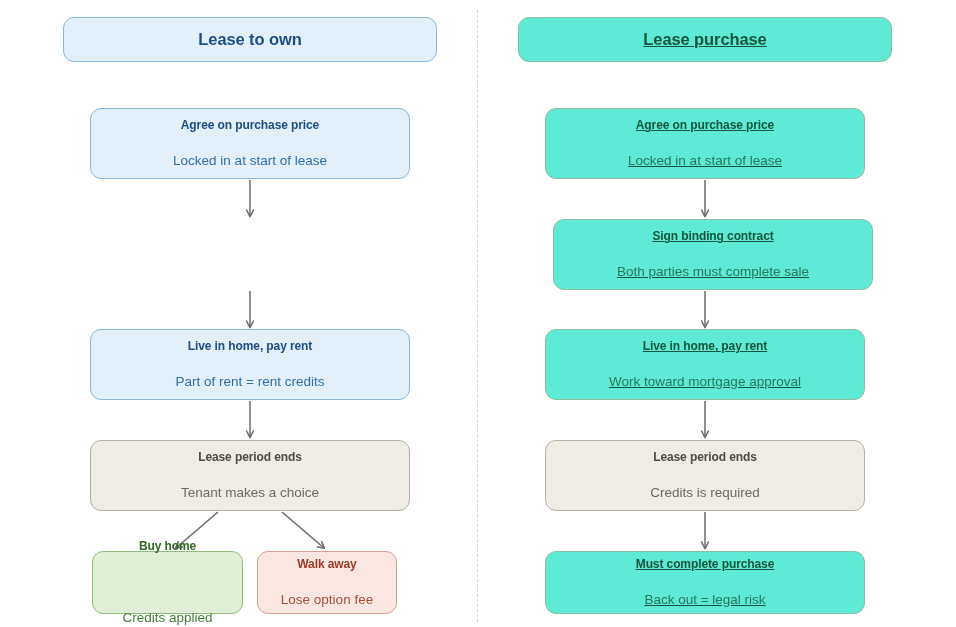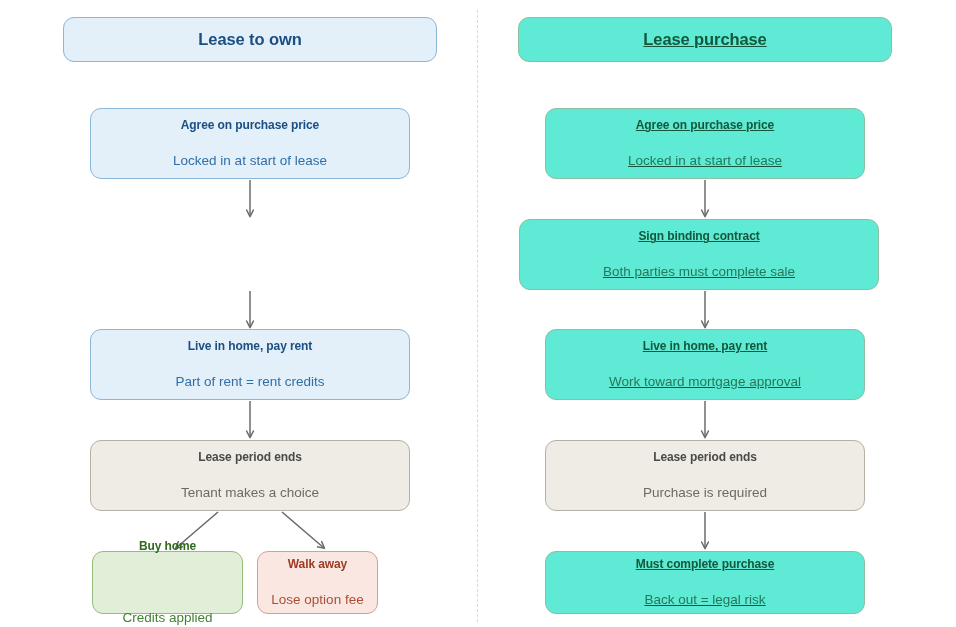--- a/index.html
+++ b/index.html
@@ -161,47 +161,47 @@
   <div class="node pal-neutral" style="left:90px; top:440px; width:320px; height:71px;">
     <div class="title">Lease period ends</div>
     <div class="sub">Tenant makes a choice</div>
   </div>
 
   <div class="node pal-leafgreen" style="left:92px; top:551px; width:151px; height:63px;gap:36px;">
     <div class="title">Buy home</div>
     <div class="sub">Credits applied</div>
   </div>
 
-  <div class="node pal-red" style="left:257px; top:551px; width:121px; height:63px;">
+  <div class="node pal-red" style="left:257px; top:551px; width:140px; height:63px;">
     <div class="title">Walk away</div>
     <div class="sub">Lose option fee</div>
   </div>
 
   <div class="node header-pill pal-green" style="left:518px; top:17px; width:374px; height:45px;">
     <div class="title">Lease purchase</div>
   </div>
 
   <div class="node pal-green" style="left:545px; top:108px; width:320px; height:71px;">
     <div class="title">Agree on purchase price</div>
     <div class="sub">Locked in at start of lease</div>
   </div>
 
-  <div class="node pal-green" style="left:519px; top:219px; width:360px; height:71px;">
+  <div class="node pal-green" style="left:553px; top:219px; width:320px; height:71px;">
     <div class="title">Sign binding contract</div>
     <div class="sub">Both parties must complete sale</div>
   </div>
 
   <div class="node pal-green" style="left:545px; top:329px; width:320px; height:71px;">
     <div class="title">Live in home, pay rent</div>
     <div class="sub">Work toward mortgage approval</div>
   </div>
 
   <div class="node pal-neutral" style="left:545px; top:440px; width:320px; height:71px;">
     <div class="title">Lease period ends</div>
-    <div class="sub">Purchase is required</div>
+    <div class="sub">Credits is required</div>
   </div>
 
   <div class="node pal-green" style="left:545px; top:551px; width:320px; height:63px;">
     <div class="title">Must complete purchase</div>
     <div class="sub">Back out = legal risk</div>
   </div>
 
 </div>
 
 </body></html>

